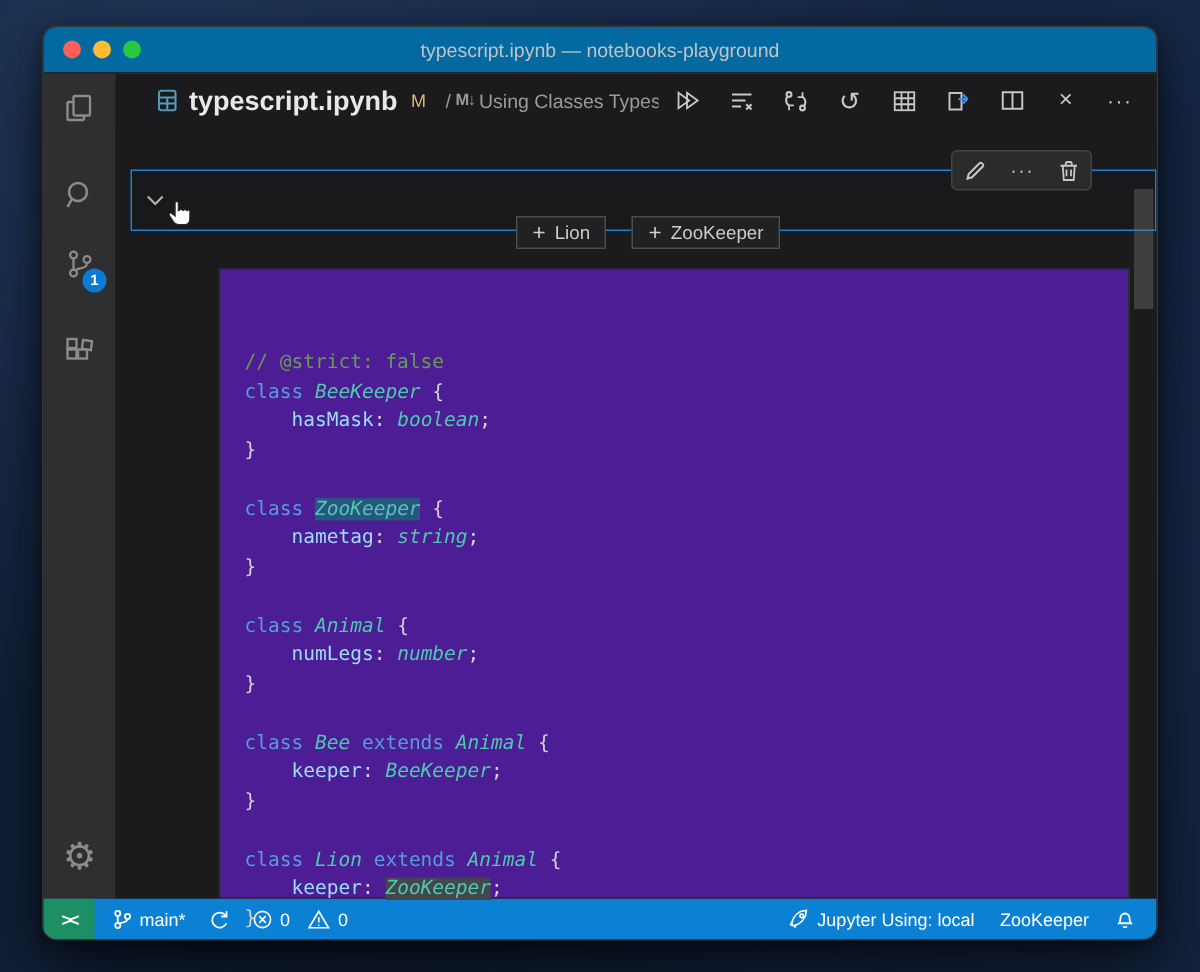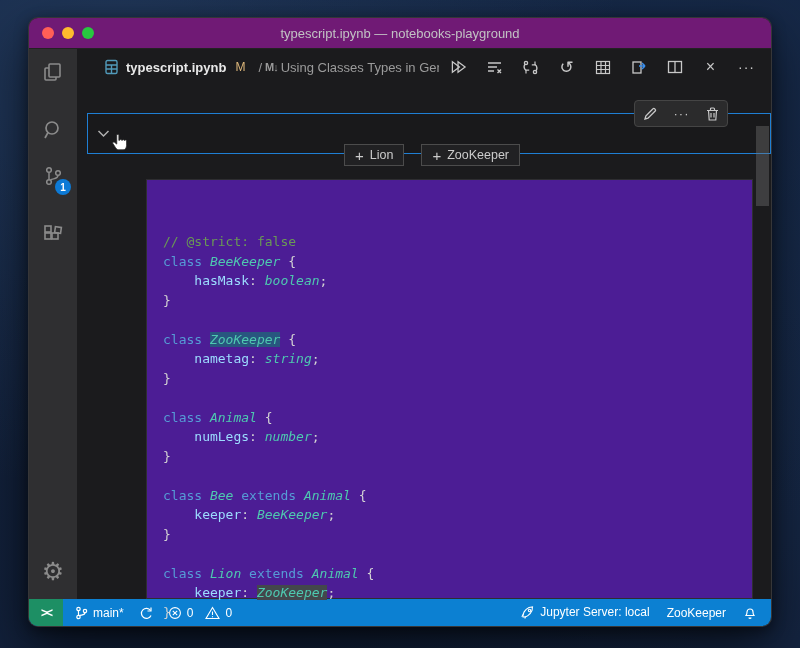--- a/index.html
+++ b/index.html
@@ -18,21 +18,21 @@
   
   .window{
     position:absolute; left:28px; top:17px; width:744px; height:610px;
     border-radius:10px; overflow:hidden;
     background:#1b1b1d;
     border:1px solid rgba(255,255,255,.12);
     box-shadow:0 22px 55px rgba(0,0,0,.6), 0 4px 14px rgba(0,0,0,.45);
     display:flex; flex-direction:column;
   }
   .titlebar{
-    height:31px; flex:0 0 31px; background:#701a75;
+    height:31px; flex:0 0 31px; background:#0369a1;
     display:flex; align-items:center; position:relative;
     border-bottom:1px solid #222;
   }
   .traffic{ display:flex; gap:8px; margin-left:13px; }
   .light{ width:12px; height:12px; border-radius:50%; }
   .light.red{ background:#ff5f57; } .light.yellow{ background:#febc2e; } .light.green{ background:#28c840; }
   .titlebar-title{
     position:absolute; left:0; right:0; text-align:center;
     font-size:13px; color:#c2c2c4; pointer-events:none;
   }
@@ -56,21 +56,21 @@
     color:#8b8b8b; font-size:25px; }
 
   
   .editorcol{ flex:1; display:flex; flex-direction:column; min-width:0; background:#1b1b1d; }
 
   .nbtoolbar{
     height:36px; flex:0 0 36px; display:flex; align-items:center;
     padding-left:27px; padding-right:16px; gap:7px; overflow:hidden;
   }
   .nb-fileicon{ flex:0 0 auto; }
-  .tab-filename{ font-size:13px; font-weight:700; color:#e8e8e8; white-space:nowrap; }
+  .tab-filename{ font-size:18px; font-weight:700; color:#e8e8e8; white-space:nowrap; }
   .tab-modified{ font-size:12px; color:#dcb67a; margin-left:2px; margin-right:6px; }
   .breadcrumb{ display:flex; align-items:center; gap:3px; color:#9b9b9b; font-size:13px;
     white-space:nowrap; overflow:hidden; flex:1 1 auto; min-width:0; }
   .bc-mdicon{ font-size:11px; font-weight:700; letter-spacing:-1px; }
   .nb-actions{ display:flex; align-items:center; gap:19px; flex:0 0 auto; margin-left:4px; }
   .nb-actions .icon{ display:flex; align-items:center; justify-content:center; width:17px; height:17px; }
   .icon-close{ color:#c8c8c8; font-size:16px; line-height:1; }
   .icon-more{ color:#c8c8c8; font-size:14px; letter-spacing:1px; line-height:1; }
   .icon-undo{ color:#c8c8c8; font-size:17px; line-height:1; }
 
@@ -123,21 +123,21 @@
 
   
   .statusbar{
     height:27px; flex:0 0 27px; display:flex; align-items:stretch;
     background:#0c80d2; color:#fff; font-size:12px;
   }
   .sb-remote{ width:34px; background:#1d8f64; display:flex; align-items:center; justify-content:center;
     font-weight:700; font-size:12px; letter-spacing:-2px; }
   .sb-left{ flex:1; display:flex; align-items:center; gap:15px; padding-left:12px; }
   .sb-right{ display:flex; align-items:center; gap:17px; padding-right:14px; }
-  .sb-item{ display:flex; gap:5px; white-space:nowrap; }
+  .sb-item{ display:flex; align-items:center; gap:5px; white-space:nowrap; }
   .sb-item svg{ display:block; }
 
   svg{ display:block; }
 </style>
 </head>
 <body>
 
 <div class="window">
 
   <div class="titlebar">
@@ -355,21 +355,21 @@
     </div>
     <div class="sb-right">
       <span class="sb-item">
         <span>
           <svg width="15" height="15" viewBox="0 0 15 15" fill="none" stroke="#ffffff" stroke-width="1.1">
             <path d="M3 12 C2.5 9 4.5 4.5 9 2.5 L12.5 2 L12 5.5 C10 10 6 12.5 3 12 Z"></path>
             <circle cx="9.5" cy="5.5" r="1.2"></circle>
               <path d="M3.5 9 L1.8 11.8 M5.5 11.5 L4.8 13.5"></path>
           </svg>
         </span>
-        <span>Jupyter Server: local</span>
+        <span>Jupyter Using: local</span>
       </span>
       <span class="sb-item">
         <span>ZooKeeper</span>
       </span>
       <span class="sb-item">
         <span>
           <svg width="14" height="15" viewBox="0 0 14 15" fill="none" stroke="#ffffff" stroke-width="1.2">
             <path d="M3 10.5 C3.8 9.5 4 8.5 4 7 a3 3 0 0 1 6 0 c0 1.5 .2 2.5 1 3.5 Z"></path>
             <path d="M5.8 12.5 a1.3 1.3 0 0 0 2.4 0"></path>
           </svg>

